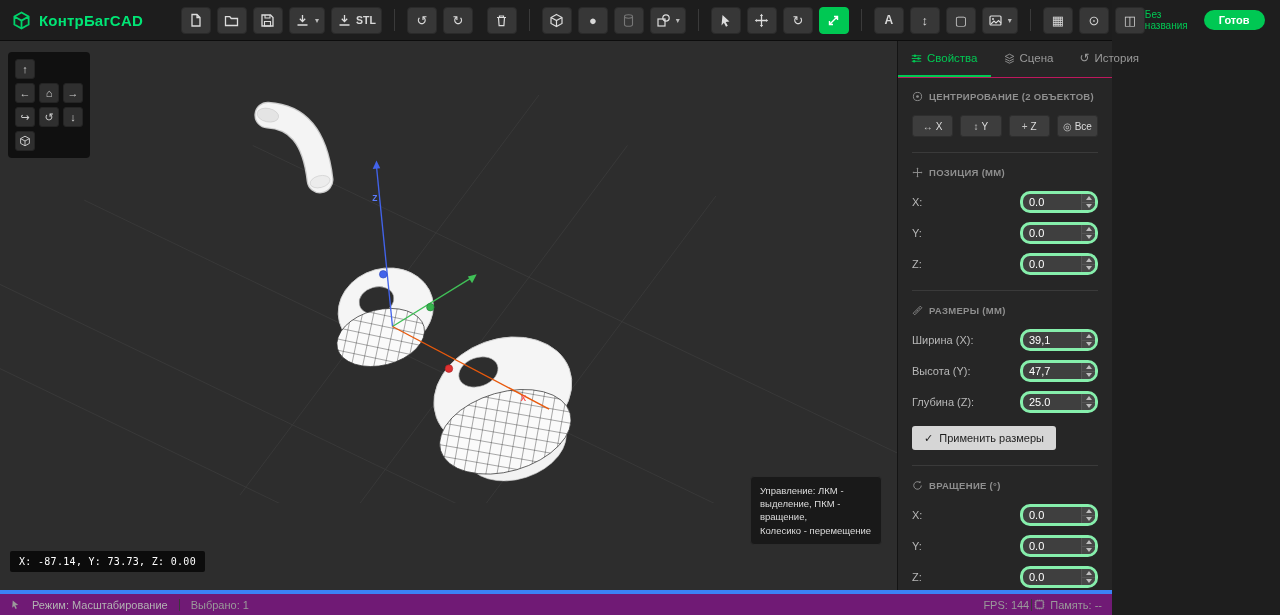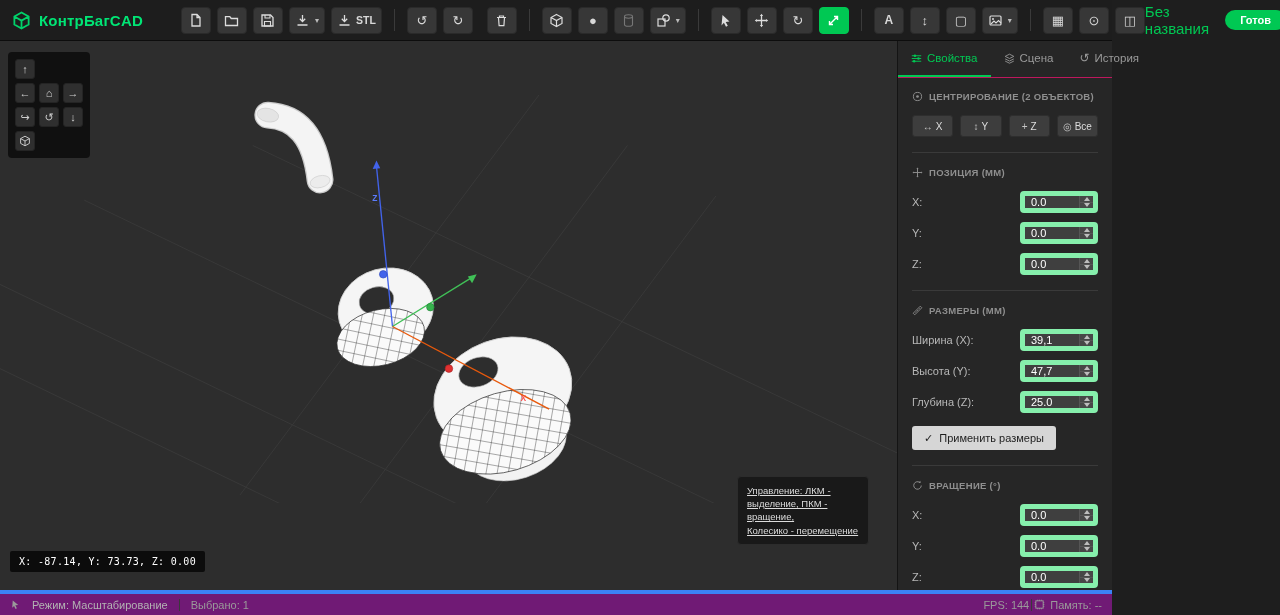--- a/index.html
+++ b/index.html
@@ -16,21 +16,21 @@
   .tb-sep { width: 1px; height: 22px; background: #3a3a3a; margin: 0 12px; flex: none; }
   .tbtn { min-width: 30px; height: 27px; background: #373737; border: 1px solid #2a2a2a; border-radius: 4px;
           display: flex; align-items: center; justify-content: center; color: #d8d8d8;
           font-size: 13px; cursor: pointer; gap: 4px; padding: 0 5px; font-family: inherit; }
   .tbtn svg { width: 15px; height: 15px; display: block; }
   .tbtn.active { background: #00c853; border-color: #00c853; color: #fff; }
   .tbtn .caret { font-size: 8px; color: #bbb; margin-left: 1px; }
   .tbtn .btxt { font-size: 10.5px; font-weight: bold; }
   .tbtn.dim { color: #777; }
   .tb-right { margin-left: auto; display: flex; align-items: center; gap: 16px; padding-right: 4px; }
-  .doc-name { color: #00c853; font-size: 15px; }
+  .doc-name { color: #00c853; font-size: 10px; }
   .ready-btn { background: #00c853; color: #fff; border: none; border-radius: 11px;
                font-size: 11px; font-weight: bold; padding: 4px 15px; cursor: pointer; font-family: inherit; }
 
   
   .main { flex: 1; display: flex; min-height: 0; }
 
   
   .viewport { position: relative; width: 1065px; background: #2d2d2d; overflow: hidden; }
   .scene { position: absolute; inset: 0; }
 
@@ -39,23 +39,23 @@
   .nav-row { display: flex; gap: 4px; }
   .nbtn { width: 20px; height: 20px; background: #2f2f2f; border: 1px solid #242424; border-radius: 3px;
           color: #cfcfcf; font-size: 11px; display: flex; align-items: center; justify-content: center;
           cursor: pointer; font-family: inherit; }
   .nbtn svg { width: 12px; height: 12px; }
 
   .coords-readout { position: absolute; left: 10px; bottom: 18px; background: rgba(10,10,10,.92);
                     color: #fff; font-family: "DejaVu Sans Mono", monospace; font-size: 10px;
                     padding: 5px 9px; border-radius: 2px; letter-spacing: .3px; }
 
-  .vp-tooltip { position: absolute; right: 28px; bottom: 45px; width: 132px; background: #191919;
+  .vp-tooltip { position: absolute; right: 15px; bottom: 45px; width: 132px; background: #191919;
                 border: 1px solid #2c2c2c; border-radius: 4px; padding: 7px 9px; color: #dcdcdc;
-                font-size: 9.5px; line-height: 1.4; text-decoration: underline; }
+                font-size: 9.5px; line-height: 1.4; }
   .vp-tooltip span { display: block; }
 
   
   .rightpanel { width: 215px; background: #262626; border-left: 1px solid #141414;
                 display: flex; flex-direction: column; }
   .tabs { height: 37px; border-bottom: 1px solid #be185d; display: flex; flex: none; }
   .tab { display: flex; align-items: center; gap: 5px; padding: 0 13px; font-size: 11.5px;
          color: #9a9a9a; cursor: pointer; border-bottom: 2px solid transparent; }
   .tab svg { width: 11px; height: 11px; }
   .tab.active { color: #00c853; border-bottom-color: #00c853; }
@@ -67,22 +67,22 @@
   .divider { border: none; border-top: 1px solid #3a3a3a; margin: 15px 0 14px; }
 
   .center-btns { display: flex; gap: 7px; }
   .cbtn { flex: 1; height: 22px; background: #3d3d3d; border: 1px solid #2e2e2e; border-radius: 3px;
           color: #ddd; font-size: 10px; display: flex; align-items: center; justify-content: center;
           gap: 3px; cursor: pointer; font-family: inherit; }
   .cbtn .ic { font-size: 10px; color: #c5c5c5; }
 
   .field-row { display: flex; align-items: center; justify-content: space-between; margin-bottom: 9px; }
   .field-label { font-size: 11px; color: #b8b8b8; }
-  .num-input { width: 78px; height: 22px; background: #3f3f3f; border: 5px solid #86efac;
-               border-radius: 4px; display: flex; overflow: hidden; }
+  .num-input { width: 78px; height: 22px; background: #3f3f3f; border: 3px solid #86efac;
+               border-radius: 10px; display: flex; overflow: hidden; }
   .num-input input { flex: 1; min-width: 0; background: transparent; border: none; outline: none;
                      color: #fff; font-size: 11px; padding: 0 6px; font-family: inherit; }
   .spin { width: 14px; display: flex; flex-direction: column; border-left: 1px solid #555; }
   .spin i { flex: 1; display: flex; align-items: center; justify-content: center; background: #474747; cursor: pointer; }
   .spin i + i { border-top: 1px solid #555; }
   .spin .tri-up { width: 0; height: 0; border-left: 3px solid transparent; border-right: 3px solid transparent;
                   border-bottom: 4px solid #bdbdbd; }
   .spin .tri-dn { width: 0; height: 0; border-left: 3px solid transparent; border-right: 3px solid transparent;
                   border-top: 4px solid #bdbdbd; }
 

